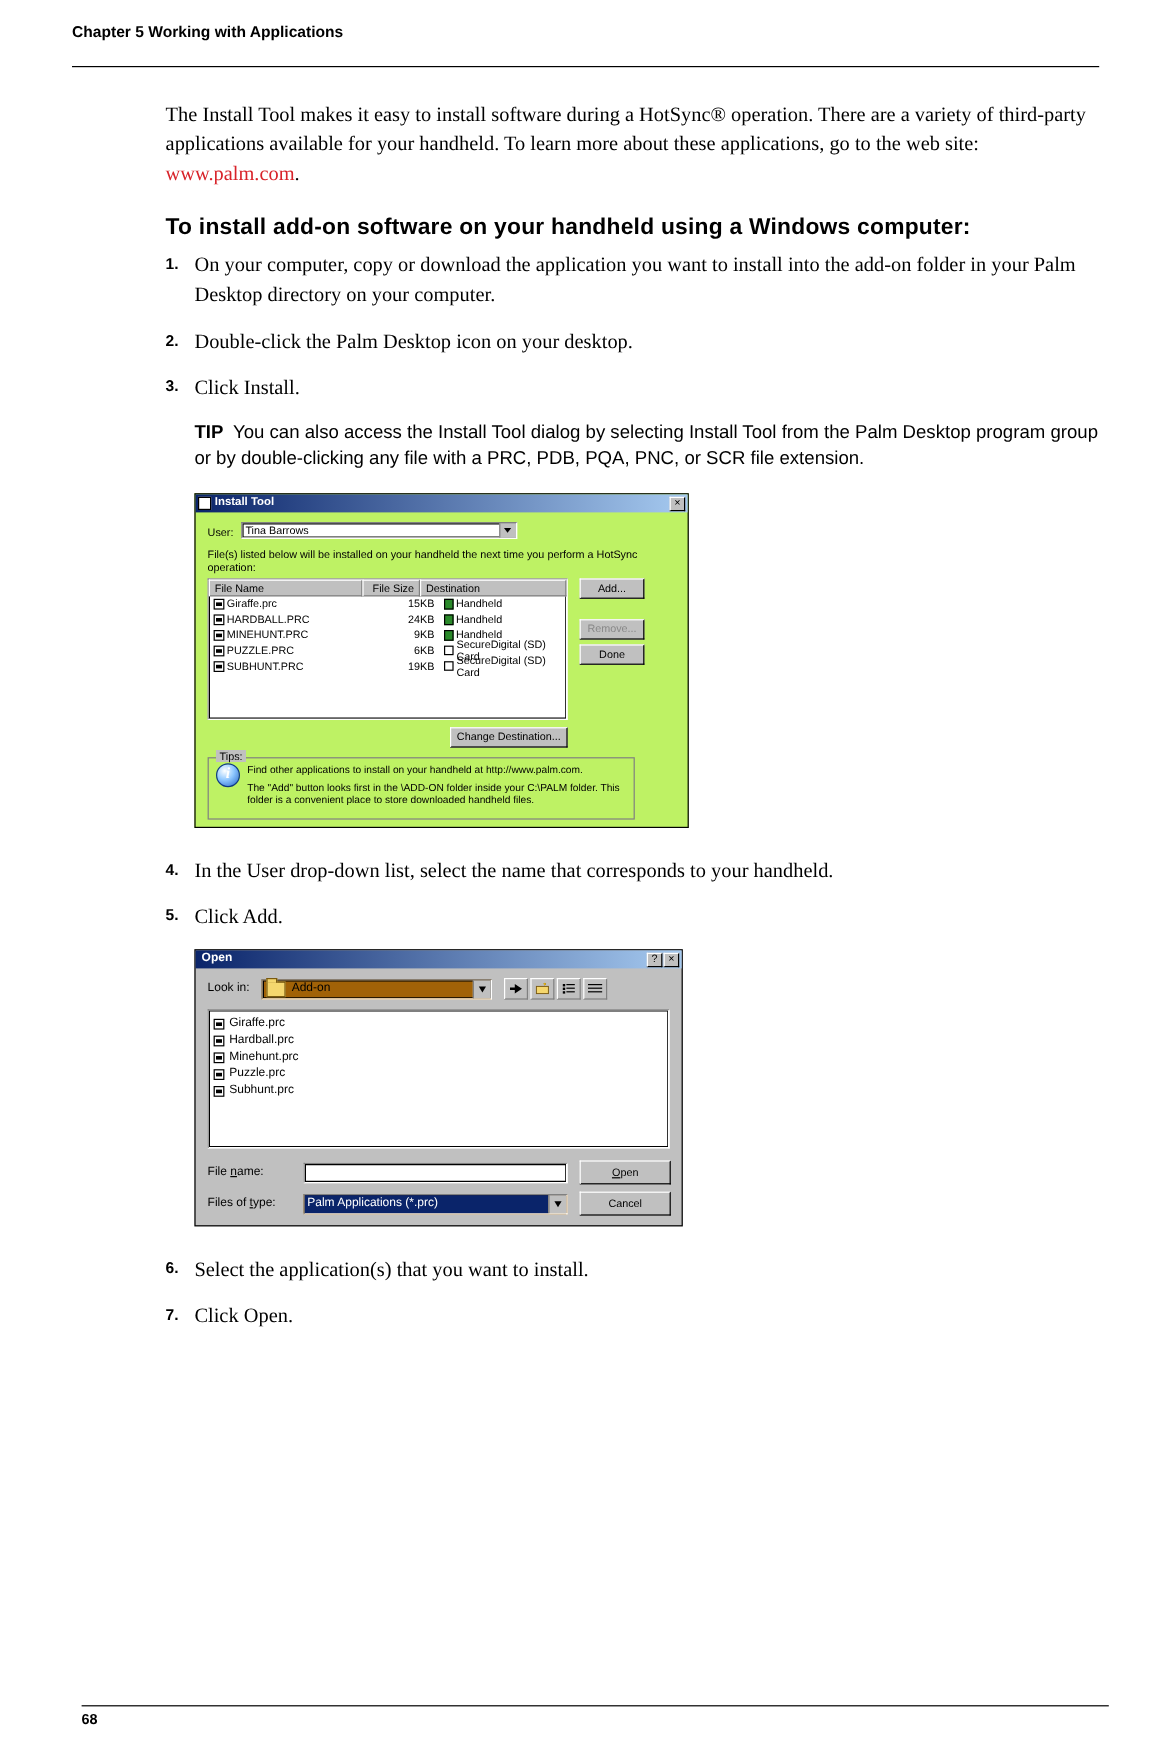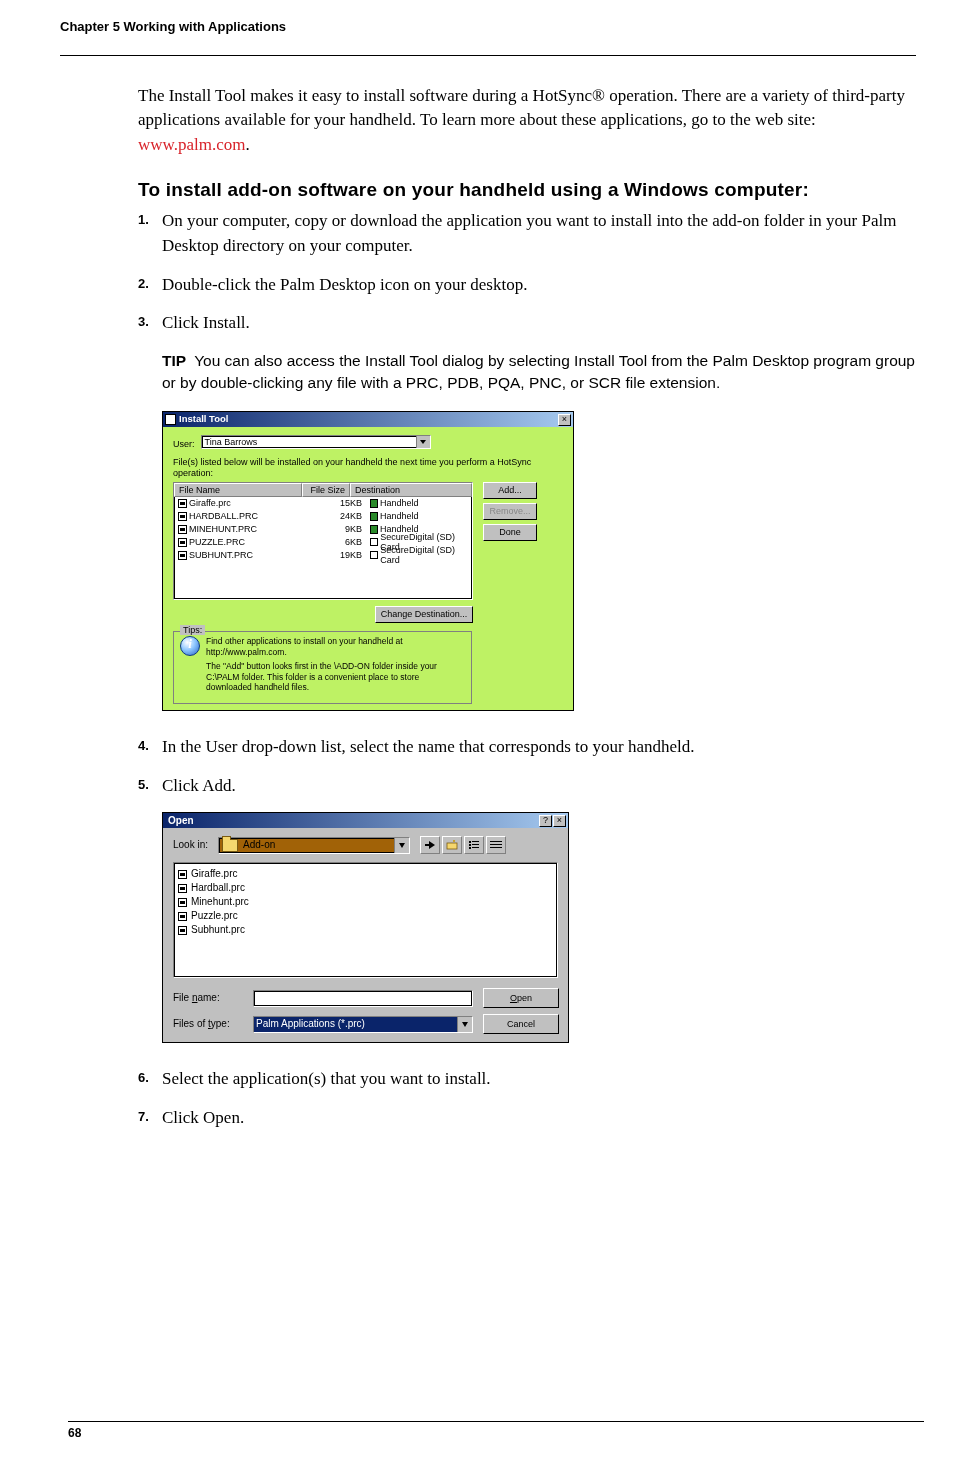--- a/index.html
+++ b/index.html
@@ -229,31 +229,31 @@
     height: 17px;
     background: #c0c0c0;
     border: 1px solid #fff;
     border-right-color: #000; border-bottom-color: #000;
     box-sizing: border-box;
     font-size: 9px;
     text-align: center;
     line-height: 14px;
     padding: 0 4px;
   }
-  .winbtn.disabled { color: #888; }
+  .winbtn.disabled { color: #888; margin-top: 13px; }
   .change-dest {
     margin-top: 6px;
     display: flex;
     justify-content: flex-end;
     width: 300px;
   }
   .tips-panel {
     margin-top: 8px;
     border: 1px solid #808080;
-    width: 299px;
+    width: 356px;
     padding: 4px 6px 6px 6px;
     box-sizing: border-box;
     position: relative;
   }
   .tips-legend {
     position: absolute;
     top: -7px; left: 6px;
     background: #c0c0c0;
     padding: 0 3px;
   }

